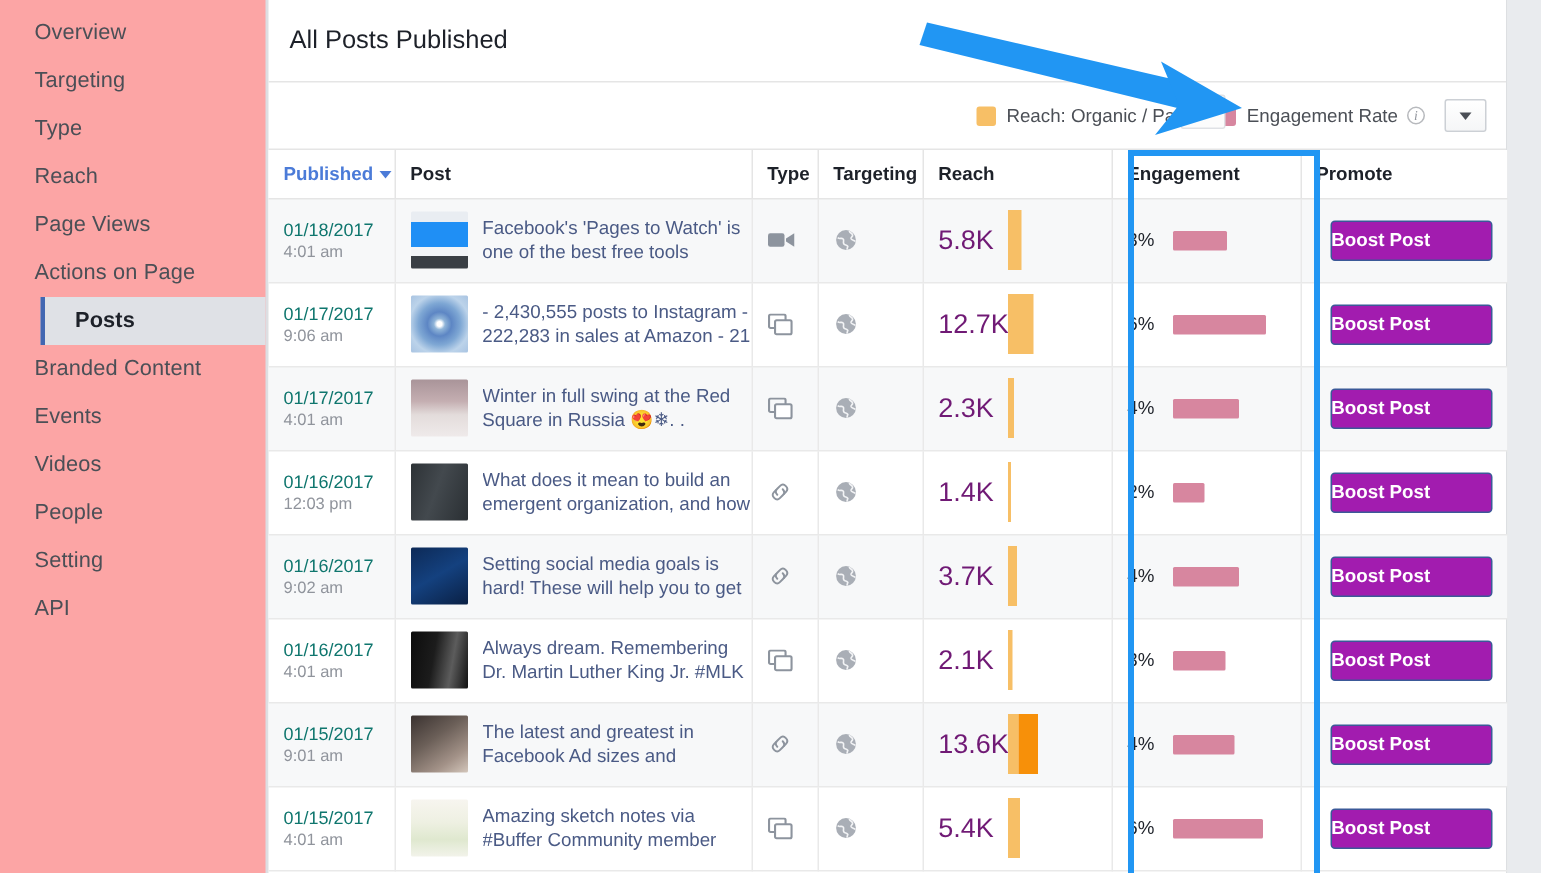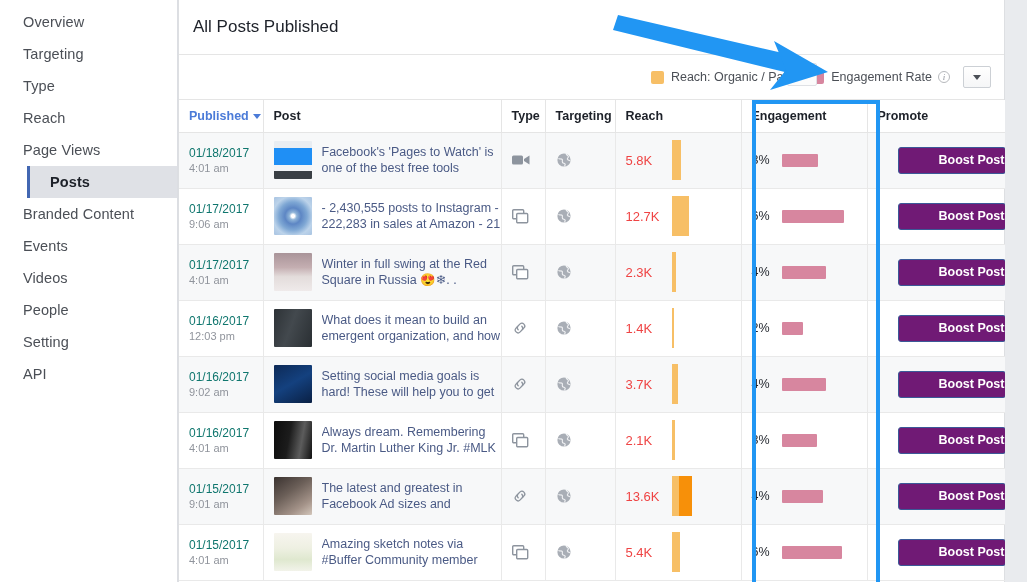--- a/index.html
+++ b/index.html
@@ -10,21 +10,21 @@
     background: #e9ebee;
     font-family: "Liberation Sans", sans-serif;
     -webkit-font-smoothing: antialiased;
   }
   #root { position: relative; width: 1027px; height: 582px; }
 
   
   .sidebar {
     position: absolute; left: 0; top: 0;
     width: 178px; height: 582px;
-    background: #ffffff;
+    background: #fca5a5;
     border-right: 1px solid #dcdee3;
     padding-top: 6px;
   }
   .nav-item {
     position: relative;
     height: 32px;
     display: flex; align-items: center;
     padding-left: 23px;
     font-size: 14.5px;
     color: #4b4f56;
@@ -146,41 +146,41 @@
     font-size: 12.5px; color: #4a5a85; line-height: 16px;
     overflow: hidden; max-height: 33px;
   }
 
   .icon-cell { text-align: left; }
   .ic { display: block; }
   .globe-cell { padding-left: 14px; }
 
   
   .reach-cell { display: flex; align-items: center; }
-  .reach-val { font-size: 13px; color: #ef4444; width: 46px; flex: 0 0 46px; }
+  .reach-val { font-size: 18px; color: #701a75; width: 46px; flex: 0 0 46px; }
   .reach-bar-wrap { display: flex; align-items: center; height: 40px; }
   .bar-seg { height: 40px; }
   .organic { background: #f7bf66; }
   .paid { background: #f79009; }
 
   
   .eng-cell { display: flex; align-items: center; }
   .eng-val { font-size: 12.5px; color: #1d2129; width: 30px; flex: 0 0 30px; }
   .eng-bar { height: 13px; background: #d7869f; border-radius: 1px; }
 
   
   .boost-btn {
     display: block;
     width: 108px; height: 27px;
-    background: #701a75;
+    background: #a21caf;
     border: 1px solid #3b5998;
     border-radius: 3px;
     color: #fff; font-size: 12.5px; font-weight: bold;
-    text-align: right; line-height: 25px;
-    margin-left: 20px;
+    text-align: left; line-height: 25px;
+    margin-left: 9px;
   }
 
   
   .hl-box {
     position: absolute;
     left: 752px; top: 100px;
     width: 128px; height: 482px;
     border: 4px solid #2196f3;
     border-bottom: none;
     pointer-events: none;
@@ -210,20 +210,23 @@
         <span>Targeting</span>
       </div>
       <div class="nav-item">
         <span>Type</span>
       </div>
       <div class="nav-item">
         <span>Reach</span>
       </div>
       <div class="nav-item">
         <span>Page Views</span>
+      </div>
+      <div class="nav-item">
+        <span>Actions on Page</span>
       </div>
       <div class="nav-item active">
         <span>Posts</span>
       </div>
       <div class="nav-item">
         <span>Branded Content</span>
       </div>
       <div class="nav-item">
         <span>Events</span>
       </div>

